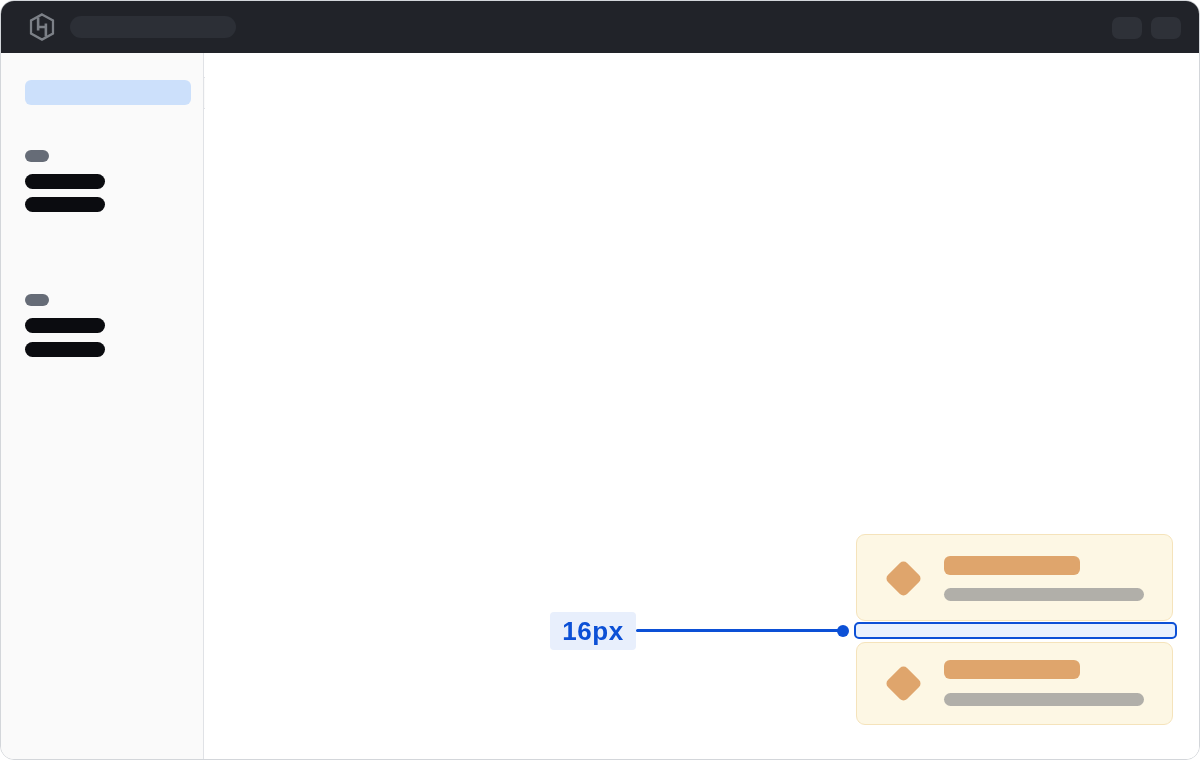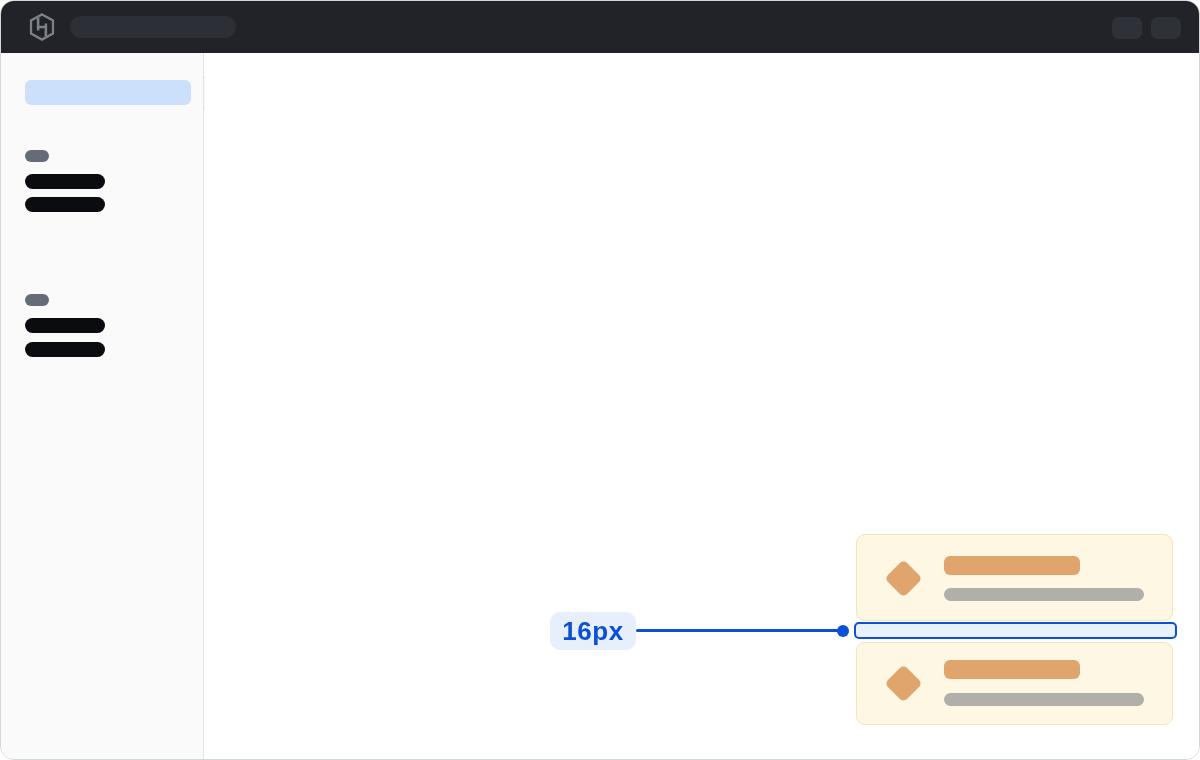--- a/index.html
+++ b/index.html
@@ -68,21 +68,21 @@
   .card-1 .subtitle-bar{top:53px;} .card-2 .subtitle-bar{top:50px;}
 
   
   .gap-rect{
     position:absolute; left:853px; top:621px; width:323px; height:17px;
     background:var(--gap-fill);
     border:2.5px solid var(--accent-blue); border-radius:5px;
   }
   .spacing-badge{
     position:absolute; left:549px; top:611px; width:86px; height:38px;
-    background:var(--label-bg); border-radius:10px;
+    background:var(--label-bg); border-radius:4px;
     color:var(--accent-blue); font-size:26px; font-weight:600;
     display:flex; align-items:center; justify-content:center; letter-spacing:0.5px;
   }
   .connector-line{position:absolute; left:635px; top:628px; width:207px; height:3px; background:var(--accent-blue); border-radius:2px;}
   .connector-dot{position:absolute; left:836px; top:624px; width:12px; height:12px; border-radius:50%; background:var(--accent-blue);}
 </style>
 </head>
 <body>
 
 <div class="frame">

